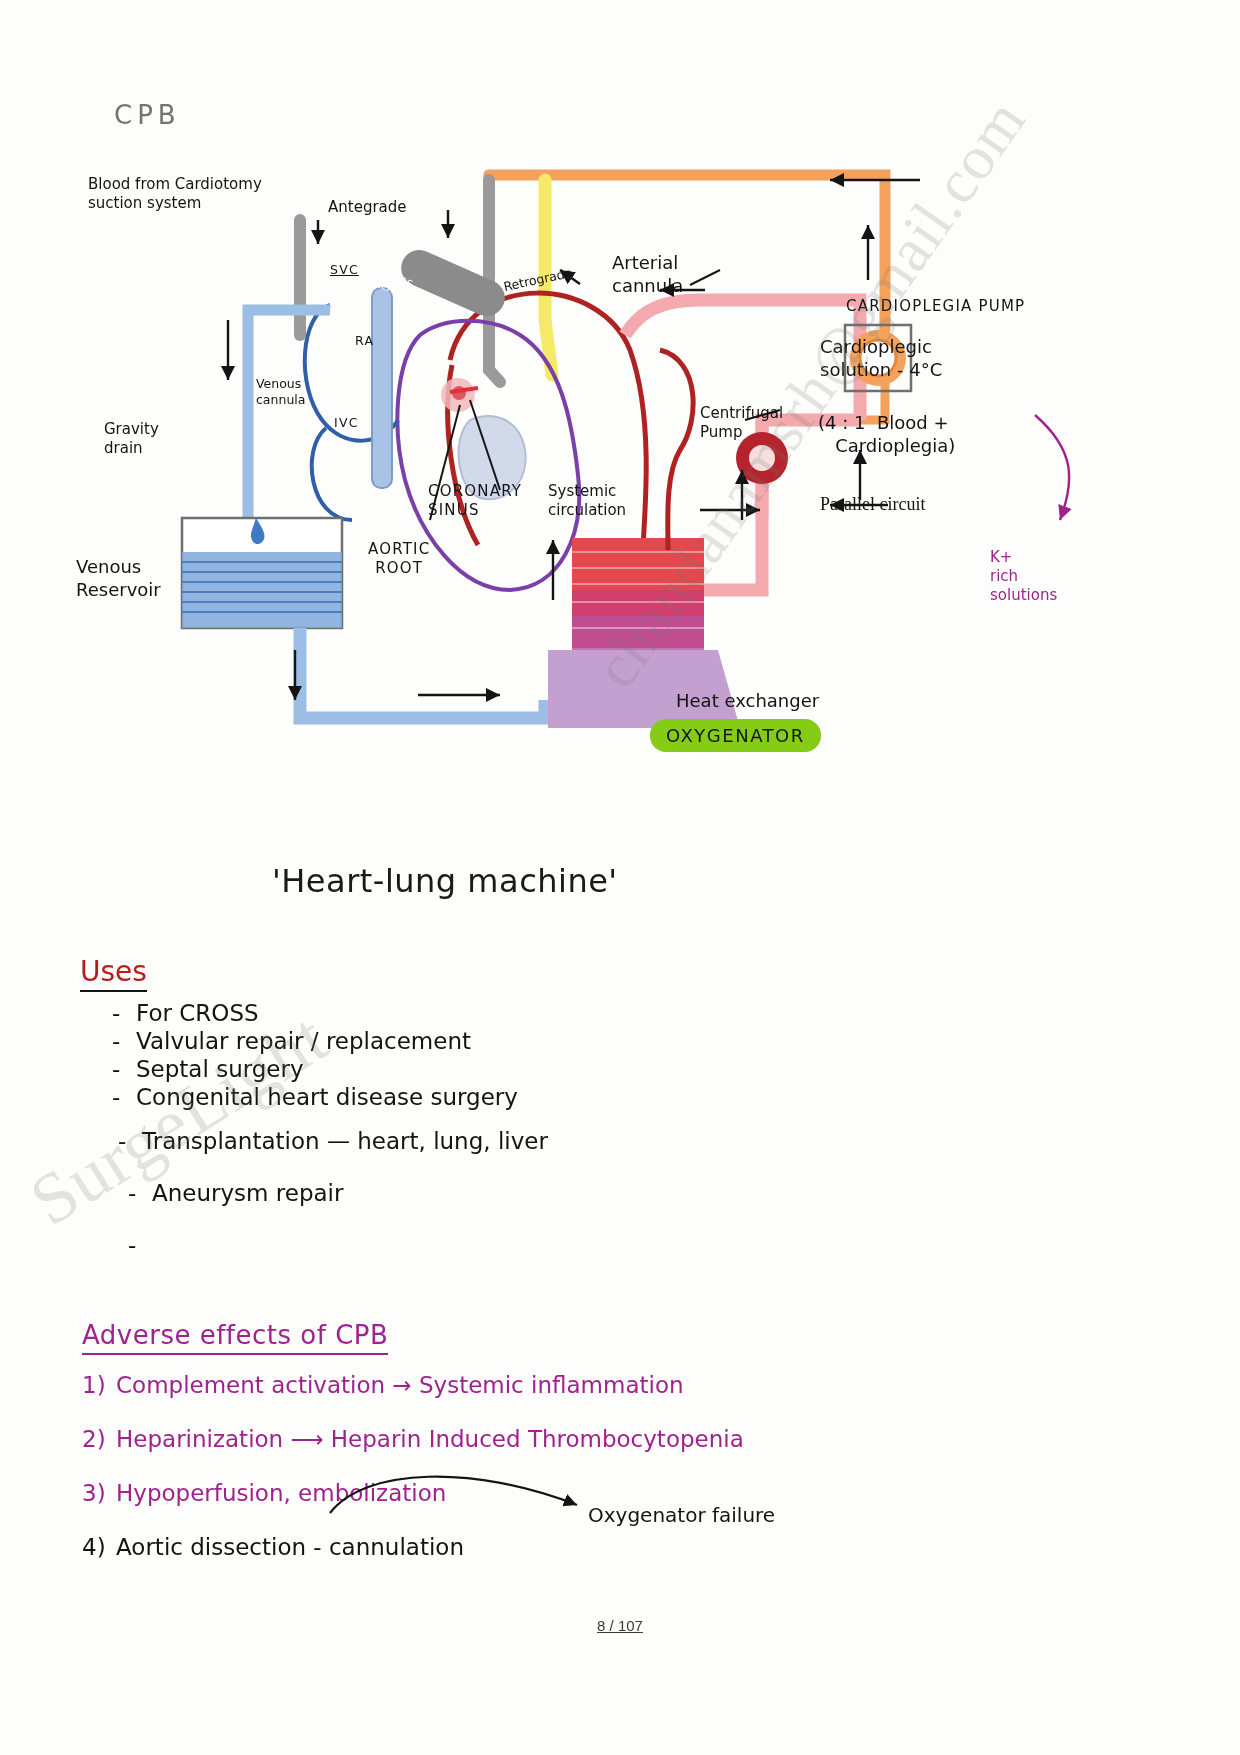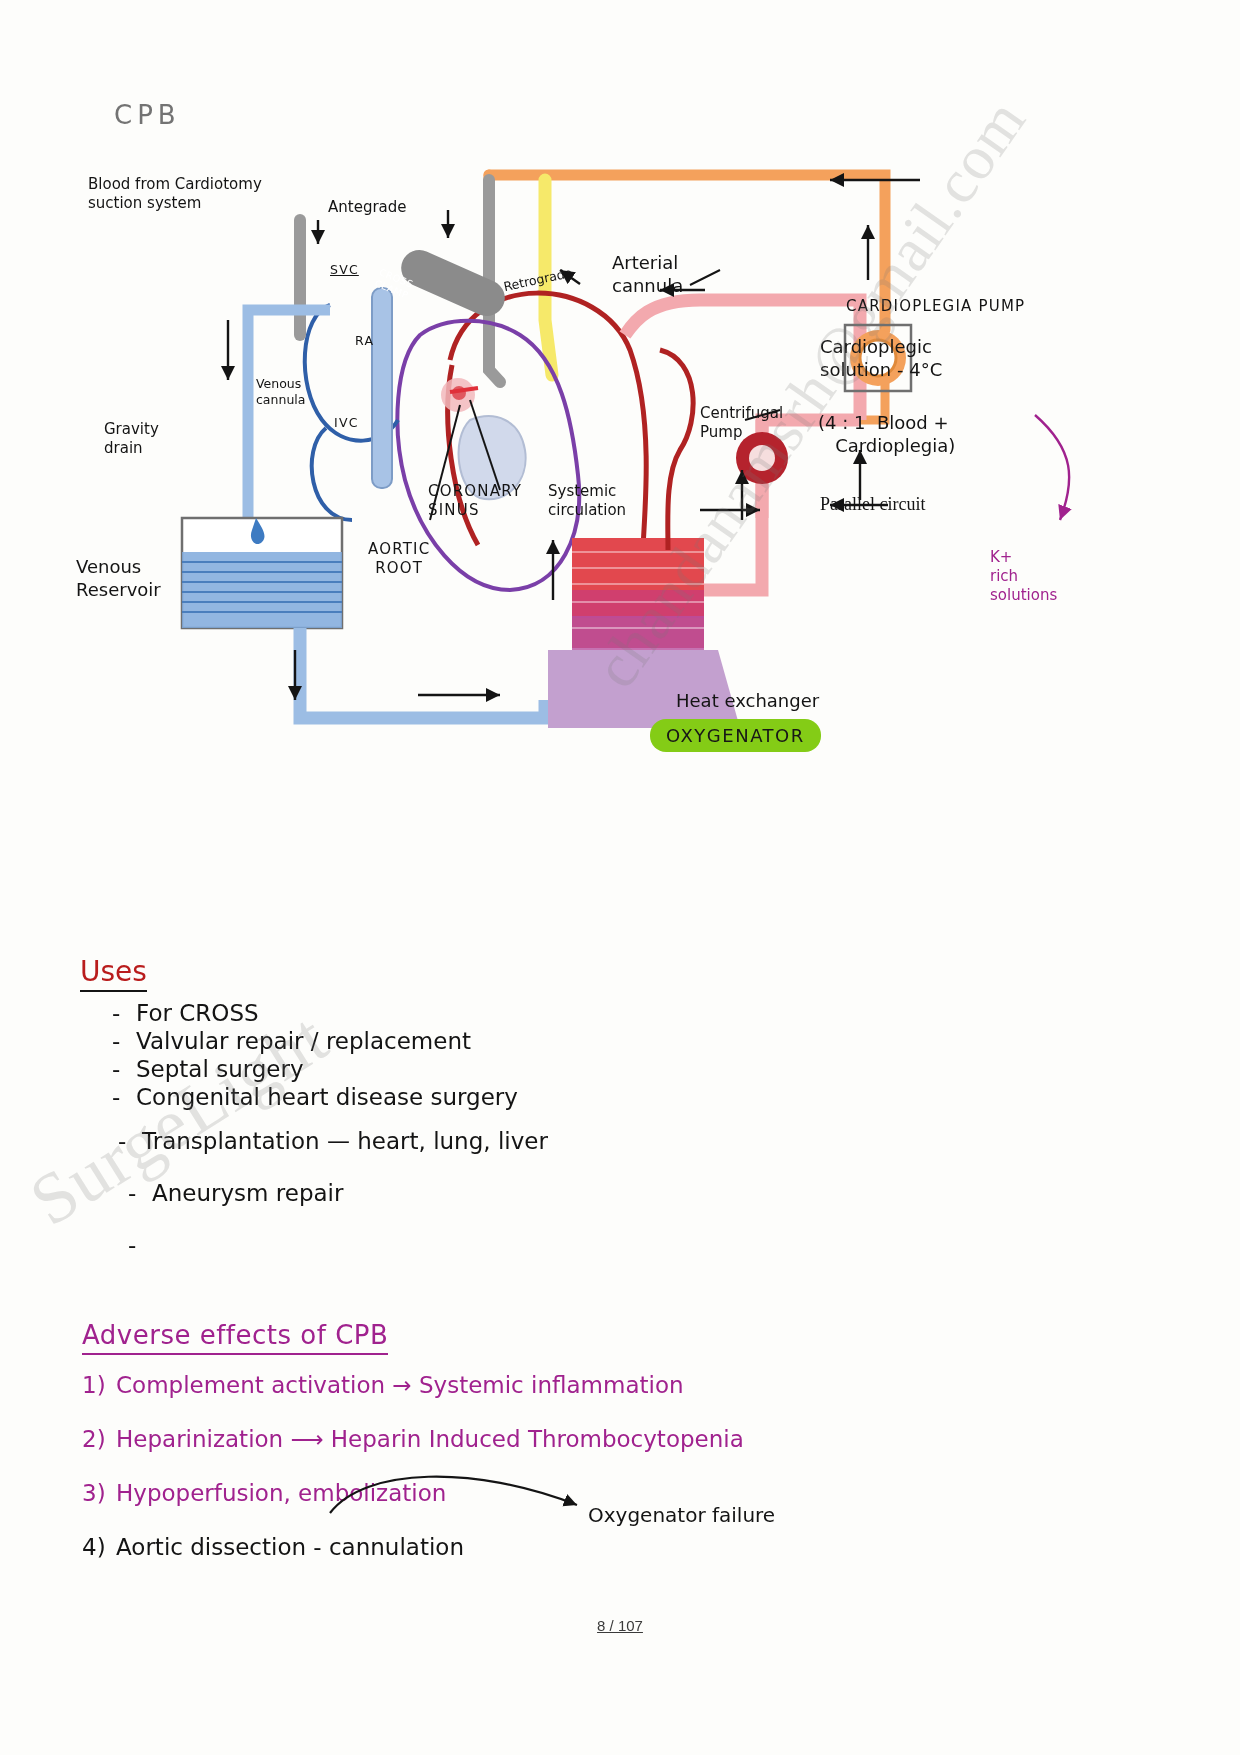--- a/index.html
+++ b/index.html
@@ -367,20 +367,21 @@
 solution - 4°C</div>
   <div class="lbl md handw" style="left:818px; top:412px;">(4 : 1  Blood +
    Cardioplegia)</div>
   <div class="lbl sm handw" style="left:990px; top:548px; color:#a0228e;">K+
 rich
 solutions</div>
   <div class="lbl md handw" style="left:676px; top:690px;">Heat exchanger</div>
 
   <div id="oxygenator-pill" class="handw">OXYGENATOR</div>
 
+  <div id="machine-caption" class="handw">'Heart-lung machine'</div>
 
   <div id="uses-heading" class="handw">Uses</div>
   <div id="uses-list">
     <div class="u-item handw" style="margin-bottom:2px;">
       <span class="u-dash">-</span>
       <span>For CROSS</span>
     </div>
     <div class="u-item handw" style="margin-bottom:2px;">
       <span class="u-dash">-</span>
       <span>Valvular repair / replacement</span>

